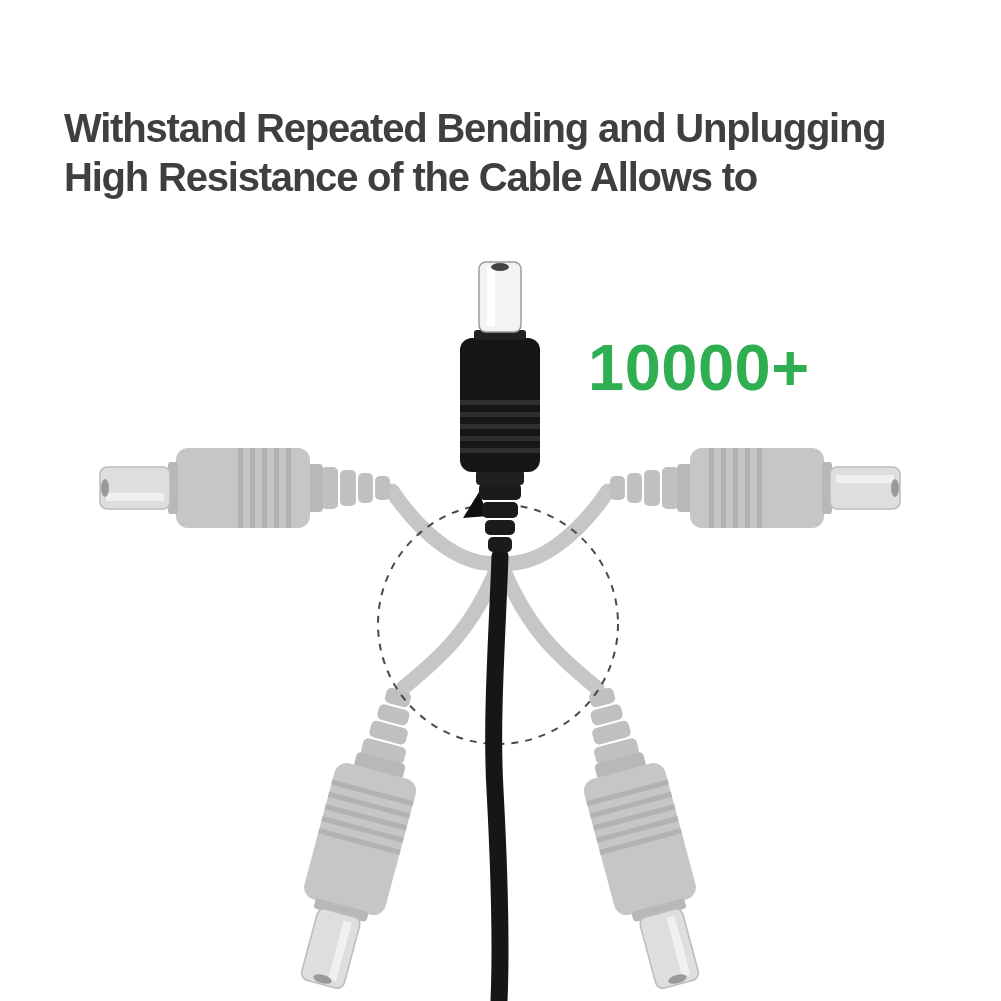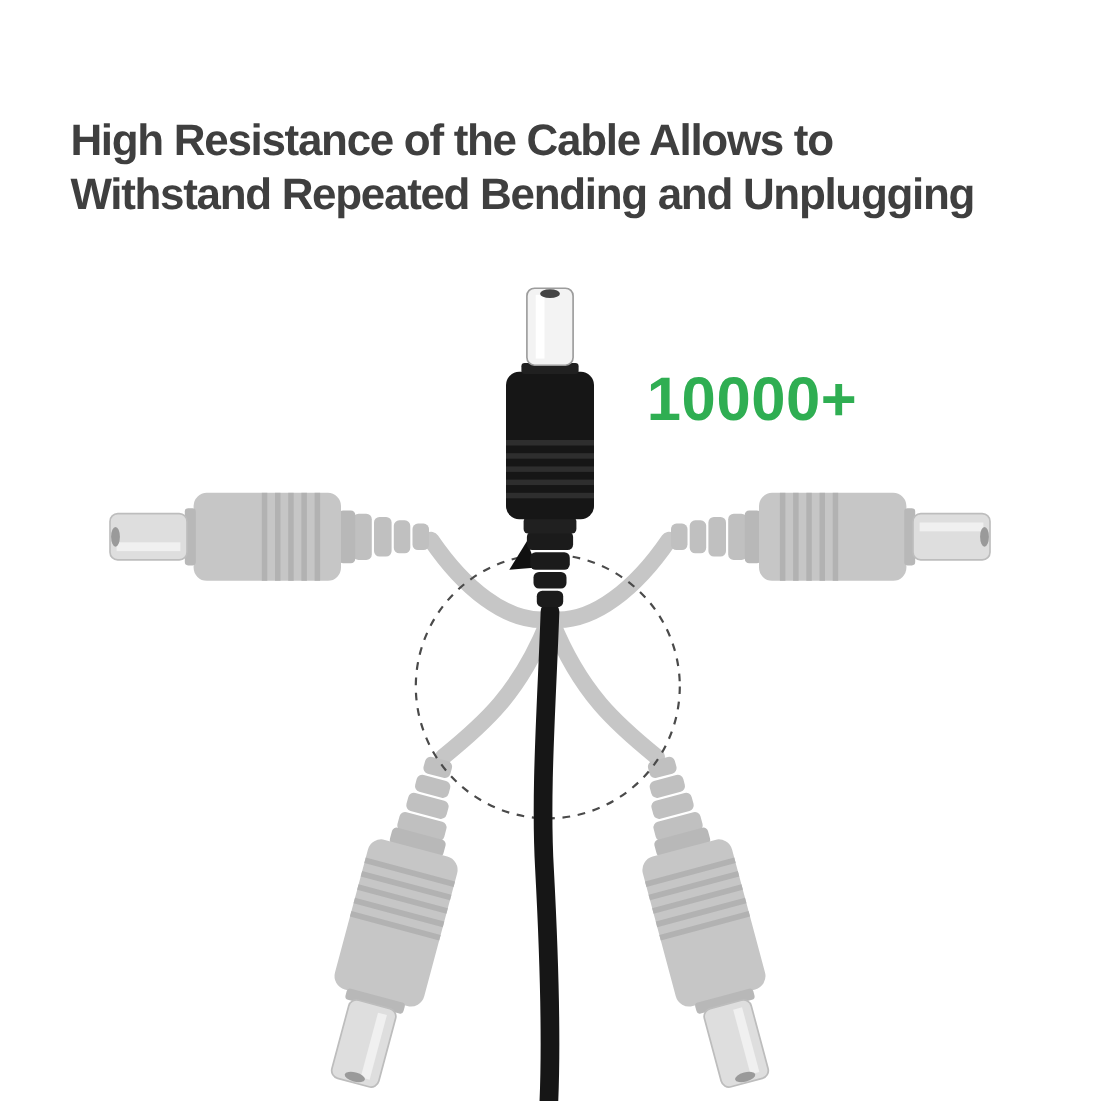--- a/index.html
+++ b/index.html
@@ -16,21 +16,21 @@
     font-size:40px;
     font-weight:bold;
     line-height:1.22;
     letter-spacing:-1.2px;
     color:var(--headline,#3f3f3f);
   }
   .headline .line{display:block;white-space:nowrap;}
   .count{
     position:absolute;
     left:588px;top:330px;
-    font-size:56px;
+    font-size:65px;
     font-weight:bold;
     letter-spacing:0.5px;
     color:var(--accent_green,#2fae52);
   }
   .art{position:absolute;left:0;top:0;}
 
   
   .cable-ghost{stroke:var(--plug_ghost,#c6c6c6);stroke-width:15;fill:none;stroke-linecap:round;}
   .cable-black{stroke:var(--plug_black,#181818);stroke-width:17;fill:none;stroke-linecap:round;}
   .dashed-circle{fill:none;stroke:#4a4a4a;stroke-width:2;stroke-dasharray:7 7;}
@@ -53,22 +53,22 @@
   .plug--black .p-tip{fill:#f3f3f3;stroke:#9c9c9c;stroke-width:1.5;}
   .plug--black .p-tip-hl{fill:#ffffff;}
   .plug--black .p-hole{fill:#444444;}
 </style>
 </head>
 <body>
 
 <div class="stage">
 
   <div class="headline">
+    <span class="line">Withstand Repeated Bending and Unplugging</span>
     <span class="line">High Resistance of the Cable Allows to</span>
-    <span class="line">Withstand Repeated Bending and Unplugging</span>
   </div>
 
   <div class="count">10000+</div>
 
   <svg class="art" width="1001" height="1001" viewBox="0 0 1001 1001">
 
     <path class="cable-ghost" d="M 500,563 C 460,568 420,532 392,491"></path>
     <path class="cable-ghost" d="M 500,563 C 540,568 580,532 608,491"></path>
     <path class="cable-ghost" d="M 498,566 C 472,630 440,658 403,688"></path>
     <path class="cable-ghost" d="M 502,566 C 528,630 560,658 597,688"></path>

